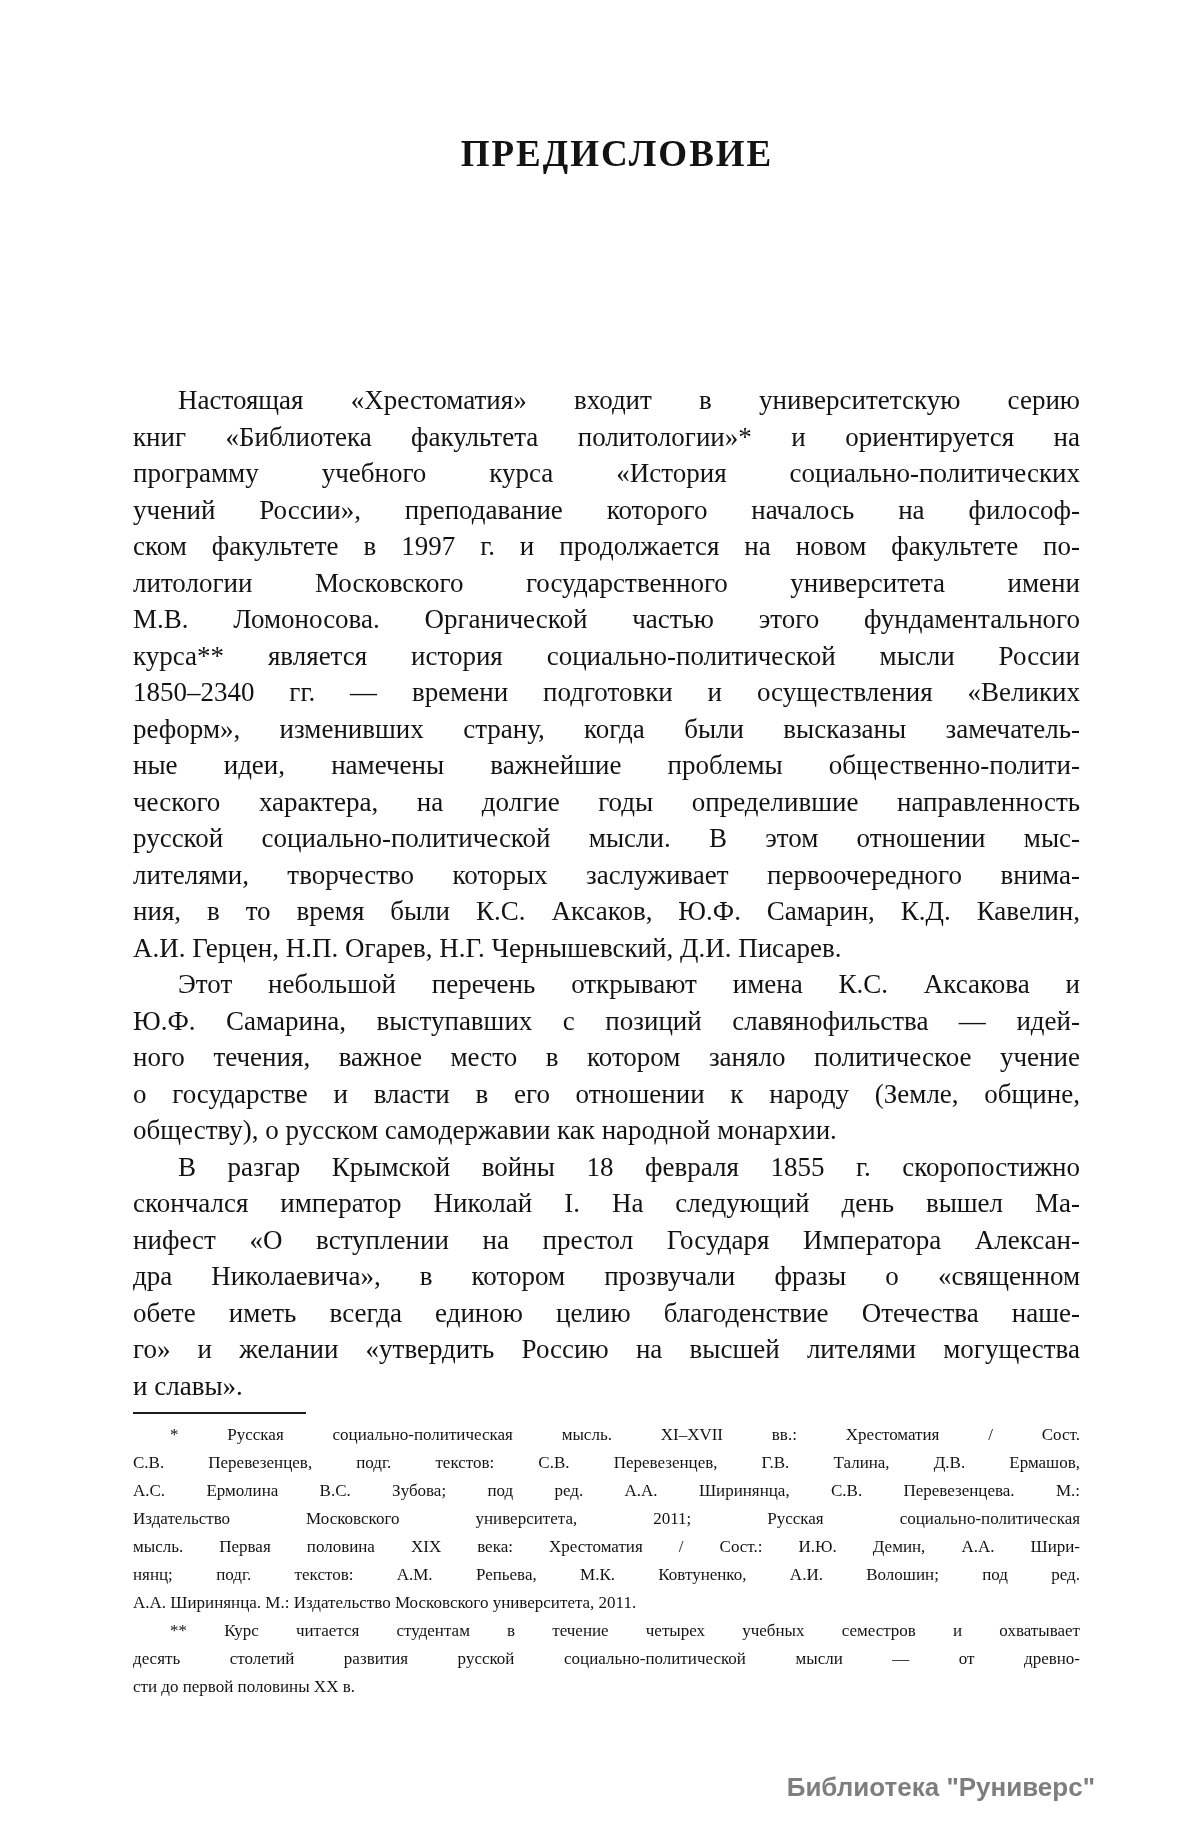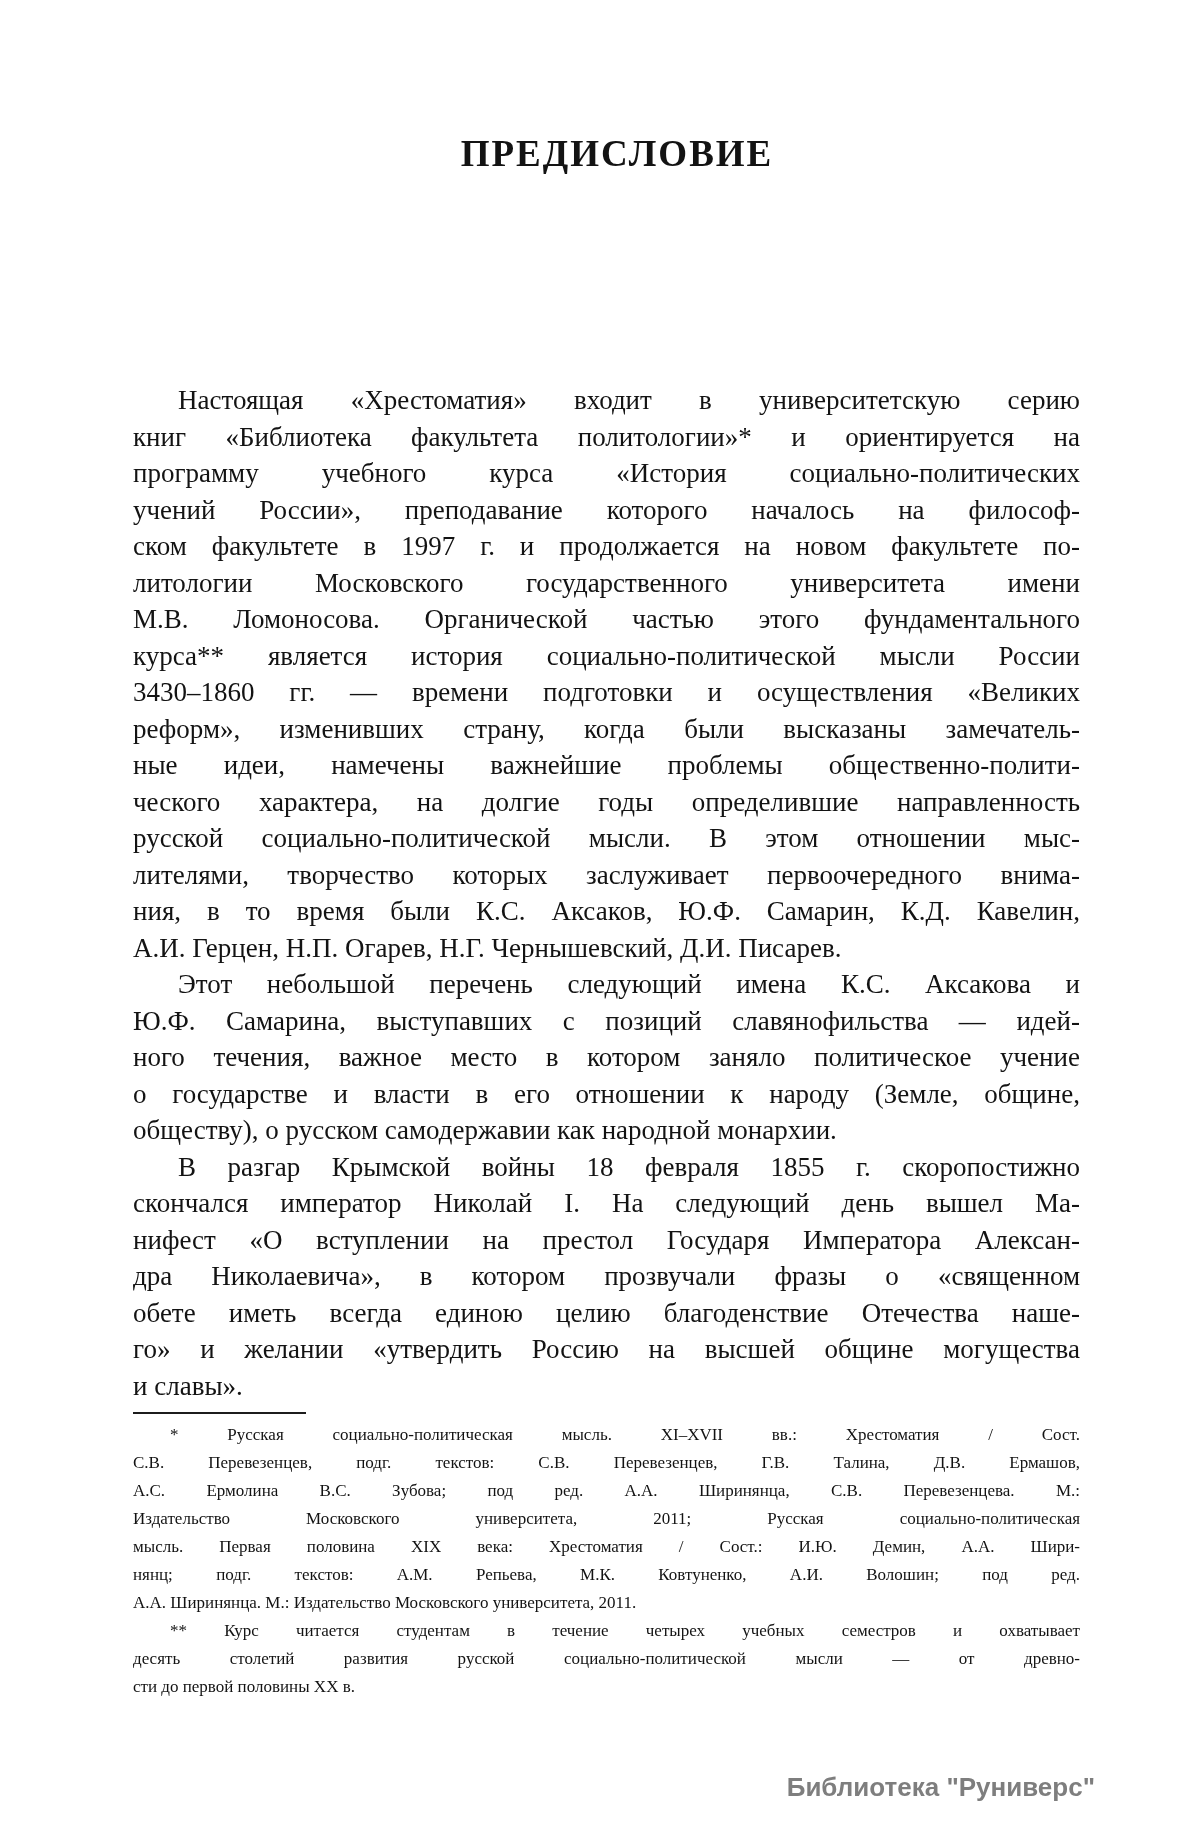--- a/index.html
+++ b/index.html
@@ -86,43 +86,43 @@
   <div class="body-text">
     <div class="para">
         <div class="line">Настоящая «Хрестоматия» входит в университетскую серию</div>
         <div class="line">книг «Библиотека факультета политологии»* и ориентируется на</div>
         <div class="line">программу учебного курса «История социально-политических</div>
         <div class="line">учений России», преподавание которого началось на философ-</div>
         <div class="line">ском факультете в 1997 г. и продолжается на новом факультете по-</div>
         <div class="line">литологии Московского государственного университета имени</div>
         <div class="line">М.В. Ломоносова. Органической частью этого фундаментального</div>
         <div class="line">курса** является история социально-политической мысли России</div>
-        <div class="line">3430–1860 гг. — времени подготовки и осуществления «Великих</div>
+        <div class="line">1850–2340 гг. — времени подготовки и осуществления «Великих</div>
         <div class="line">реформ», изменивших страну, когда были высказаны замечатель-</div>
         <div class="line">ные идеи, намечены важнейшие проблемы общественно-полити-</div>
         <div class="line">ческого характера, на долгие годы определившие направленность</div>
         <div class="line">русской социально-политической мысли. В этом отношении мыс-</div>
         <div class="line">лителями, творчество которых заслуживает первоочередного внима-</div>
         <div class="line">ния, в то время были К.С. Аксаков, Ю.Ф. Самарин, К.Д. Кавелин,</div>
         <div class="line">А.И. Герцен, Н.П. Огарев, Н.Г. Чернышевский, Д.И. Писарев.</div>
       </div>
     <div class="para">
-        <div class="line">Этот небольшой перечень следующий имена К.С. Аксакова и</div>
+        <div class="line">Этот небольшой перечень открывают имена К.С. Аксакова и</div>
         <div class="line">Ю.Ф. Самарина, выступавших с позиций славянофильства — идей-</div>
         <div class="line">ного течения, важное место в котором заняло политическое учение</div>
         <div class="line">о государстве и власти в его отношении к народу (Земле, общине,</div>
         <div class="line">обществу), о русском самодержавии как народной монархии.</div>
       </div>
     <div class="para">
         <div class="line">В разгар Крымской войны 18 февраля 1855 г. скоропостижно</div>
         <div class="line">скончался император Николай I. На следующий день вышел Ма-</div>
         <div class="line">нифест «О вступлении на престол Государя Императора Алексан-</div>
         <div class="line">дра Николаевича», в котором прозвучали фразы о «священном</div>
         <div class="line">обете иметь всегда единою целию благоденствие Отечества наше-</div>
-        <div class="line">го» и желании «утвердить Россию на высшей общине могущества</div>
+        <div class="line">го» и желании «утвердить Россию на высшей лителями могущества</div>
         <div class="line">и славы».</div>
       </div>
   </div>
 
   <div class="footnote-rule"></div>
 
   <div class="footnotes">
     <div class="note">
         <div class="line">* Русская социально-политическая мысль. XI–XVII вв.: Хрестоматия / Сост.</div>
         <div class="line">С.В. Перевезенцев, подг. текстов: С.В. Перевезенцев, Г.В. Талина, Д.В. Ермашов,</div>

